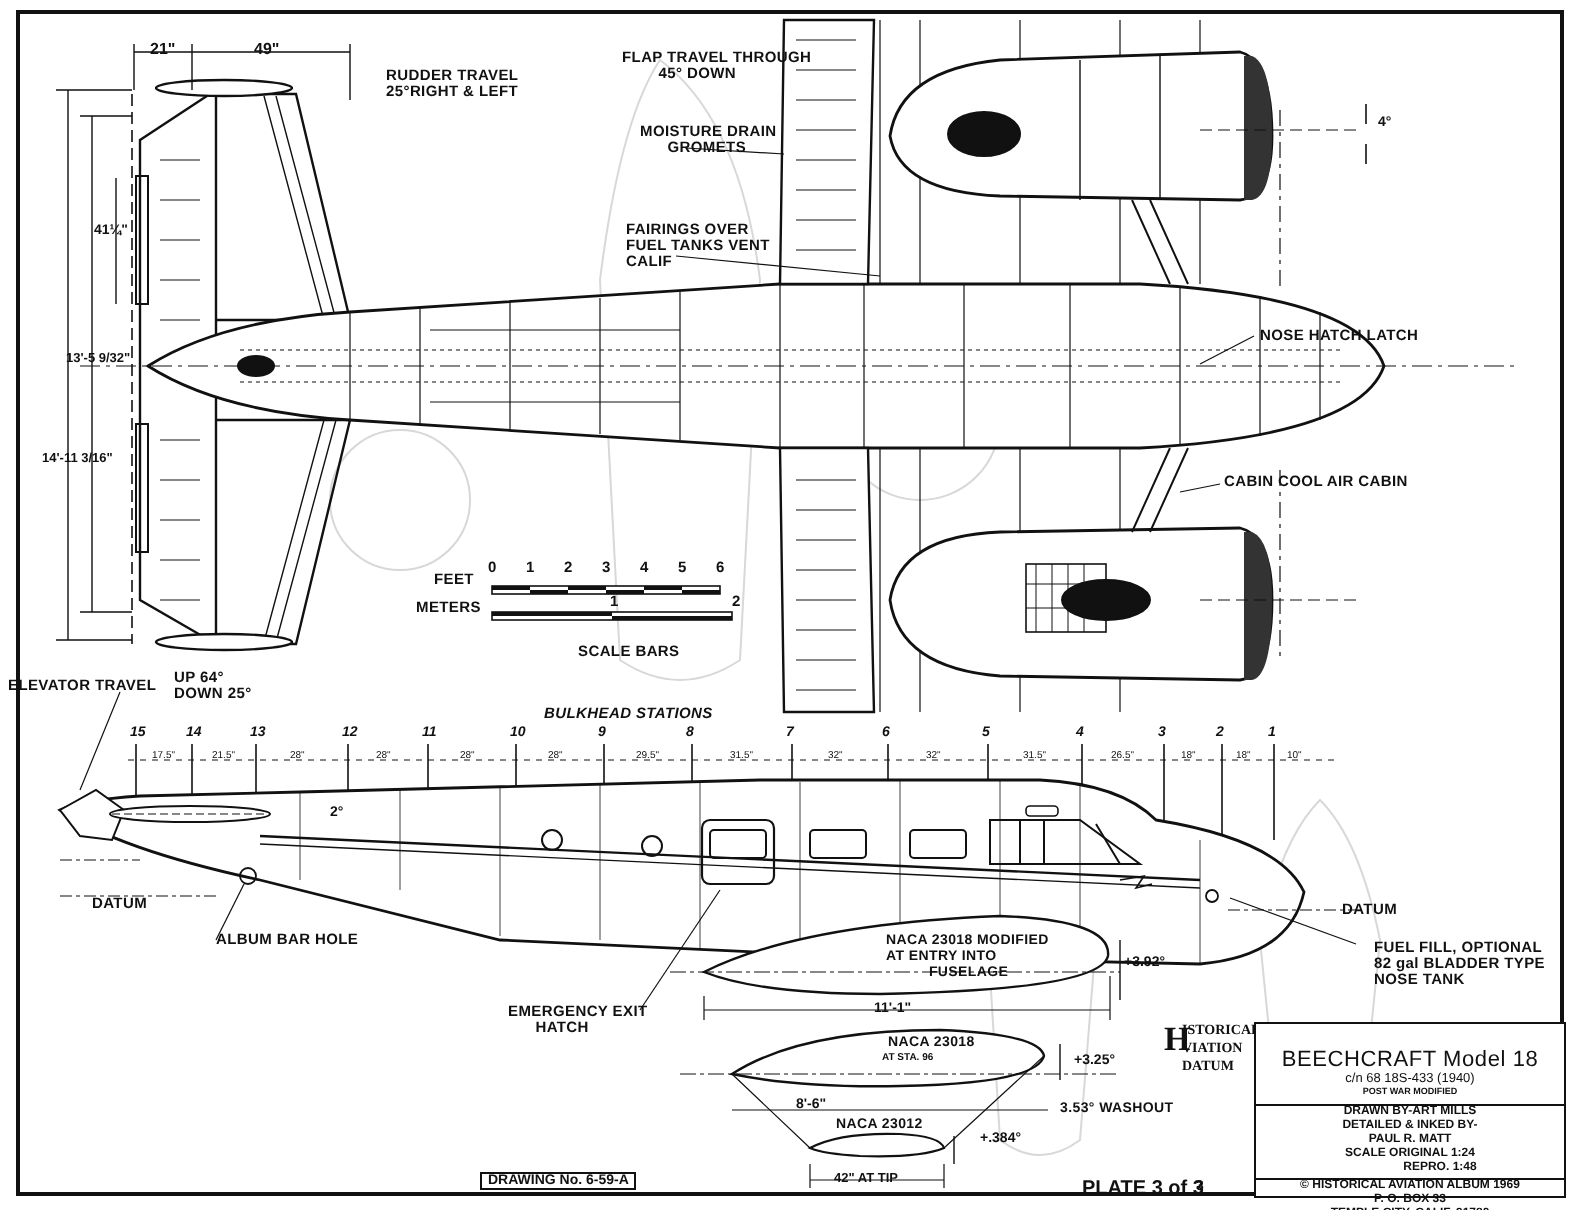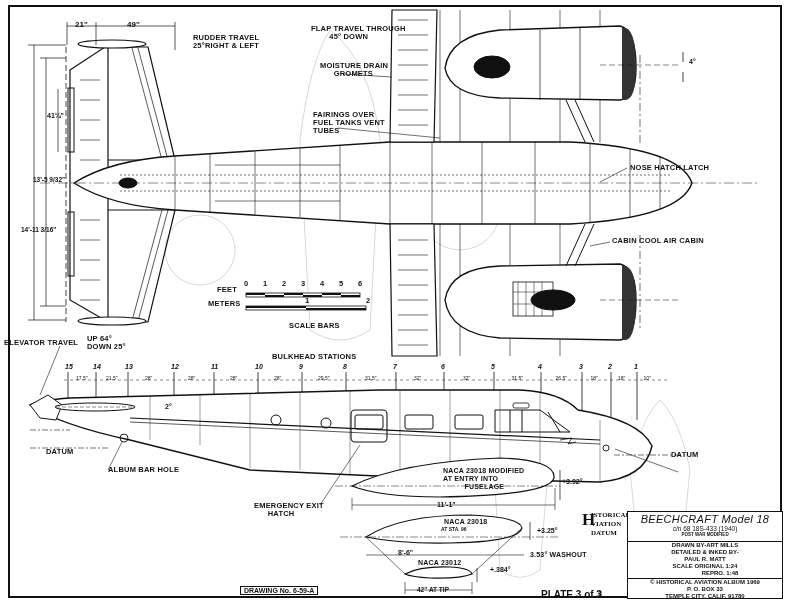--- a/index.html
+++ b/index.html
@@ -1,27 +1,27 @@
 <!DOCTYPE html>
 <html><head>
 <meta charset="utf-8">
 <style>
   html, body { margin:0; padding:0; background:#fff; }
   body { width:792px; height:605px; overflow:hidden; position:relative; font-family:"Liberation Sans", sans-serif; color:#111; }
   #sheet { position:absolute; left:0; top:0; width:792px; height:605px; }
   .lbl { position:absolute; font-family:"Liberation Sans", sans-serif; font-size:7.5px; font-weight:bold; letter-spacing:0.2px; line-height:8px; color:#111; white-space:pre; }
-  .lbl.it { }
+  .lbl.it { font-style:italic; }
   .dim { position:absolute; font-size:8px; font-weight:bold; color:#111; white-space:nowrap; }
   .sta { position:absolute; font-size:7px; font-style:italic; font-weight:bold; color:#111; }
   .sp { position:absolute; font-size:5px; color:#111; white-space:nowrap; }
   .ghost { position:absolute; font-size:7px; color:#cfcfcf; white-space:pre; line-height:9px; font-family:"Liberation Mono", monospace; }
   .tb { position:absolute; left:627px; top:511px; width:154px; height:86px; border:1.5px solid #111; background:#fff; }
   .tb .row1 { height:28px; border-bottom:1px solid #111; text-align:center; }
   .tb .row2 { height:36px; border-bottom:1px solid #111; text-align:center; }
-  .tb .title { font-size:11px; font-style:italic; letter-spacing:0.3px; margin-top:1px; }
+  .tb .title { font-size:11px; letter-spacing:0.3px; margin-top:12px; }
   .tb .s1 { font-size:6.5px; }
   .tb .s2 { font-size:4.5px; font-weight:bold; }
   .tb .r2 { font-size:6px; font-weight:bold; line-height:7px; }
   .tb .r3 { font-size:6px; font-weight:bold; line-height:7px; text-align:center; }
   .dwg { position:absolute; left:240px; top:586px; border:1.2px solid #111; font-size:7px; font-weight:bold; padding:0 3px; background:#fff; }
   .plate { position:absolute; left:541px; top:589px; font-size:10px; font-weight:bold; }
   .logo { position:absolute; left:583px; top:511px; width:42px; font-size:7px; font-weight:bold; line-height:9px; font-family:"Liberation Serif", serif; }
   .logo .big { font-size:17px; font-family:"Liberation Serif", serif; position:absolute; left:-1px; top:4px; }
   .page3 { position:absolute; left:598px; top:590px; font-size:7px; font-weight:bold; }
 </style>
@@ -190,21 +190,21 @@
 <div class="dim" style="left:689px;top:58px;font-size:7px">4°</div>
 
 <div class="lbl" style="left:193px;top:34px">RUDDER TRAVEL
 25°RIGHT &amp; LEFT</div>
 <div class="lbl" style="left:311px;top:25px">FLAP TRAVEL THROUGH
         45° DOWN</div>
 <div class="lbl" style="left:320px;top:62px">MOISTURE DRAIN
       GROMETS</div>
 <div class="lbl" style="left:313px;top:111px">FAIRINGS OVER
 FUEL TANKS VENT
-TUBES</div>
+CALIF</div>
 <div class="lbl" style="left:630px;top:164px">NOSE HATCH LATCH</div>
 <div class="lbl" style="left:612px;top:237px">CABIN COOL AIR CABIN</div>
 
 <div class="lbl" style="left:217px;top:286px">FEET</div>
 <div class="lbl" style="left:208px;top:300px">METERS</div>
 <div class="lbl" style="left:289px;top:322px">SCALE BARS</div>
 <div id="feet-ticks">
       <div class="lbl" style="left: 244px; top: 280px;">0</div>
       <div class="lbl" style="left: 263px; top: 280px;">1</div>
       <div class="lbl" style="left: 282px; top: 280px;">2</div>
@@ -253,20 +253,23 @@
       <div class="sp" style="left: 590.5px; top: 375px;">18"</div>
       <div class="sp" style="left: 618px; top: 375px;">18"</div>
       <div class="sp" style="left: 643.5px; top: 375px;">10"</div>
     </div>
 <div class="dim" style="left:165px;top:403px;font-size:7px">2°</div>
 <div class="lbl" style="left:46px;top:448px">DATUM</div>
 <div class="lbl" style="left:671px;top:451px">DATUM</div>
 <div class="lbl" style="left:108px;top:466px">ALBUM BAR HOLE</div>
 <div class="lbl" style="left:254px;top:502px">EMERGENCY EXIT
       HATCH</div>
+<div class="lbl" style="left:687px;top:470px">FUEL FILL, OPTIONAL
+82 gal BLADDER TYPE
+NOSE TANK</div>
 
 <div class="lbl" style="left:443px;top:467px;font-size:7px">NACA 23018 MODIFIED
 AT ENTRY INTO
           FUSELAGE</div>
 <div class="dim" style="left:562px;top:478px;font-size:7px">+3.92°</div>
 <div class="dim" style="left:437px;top:501px;font-size:7px">11'-1"</div>
 <div class="lbl" style="left:444px;top:518px;font-size:7px">NACA 23018</div>
 <div class="sp" style="left:441px;top:526px;font-weight:bold">AT STA. 96</div>
 <div class="dim" style="left:537px;top:527px;font-size:7px">+3.25°</div>
 <div class="dim" style="left:398px;top:549px;font-size:7px">8'-6"</div>

